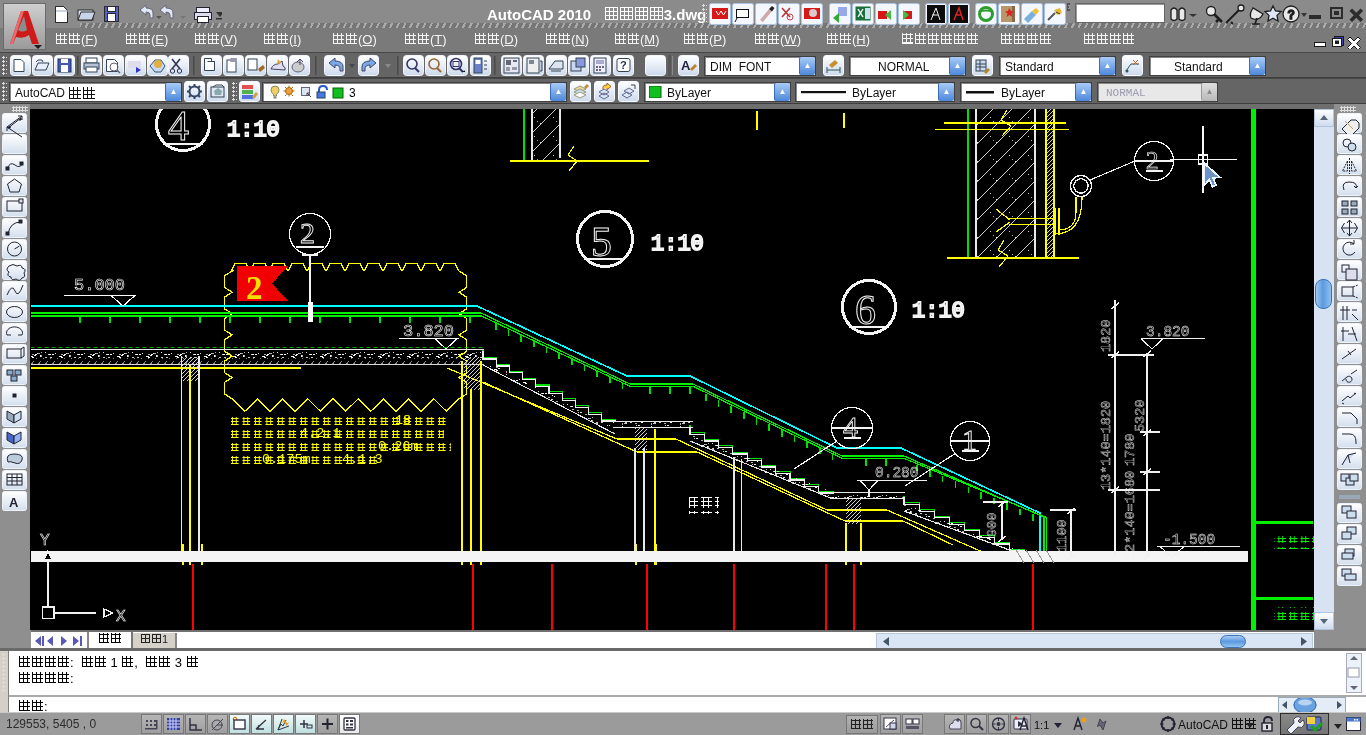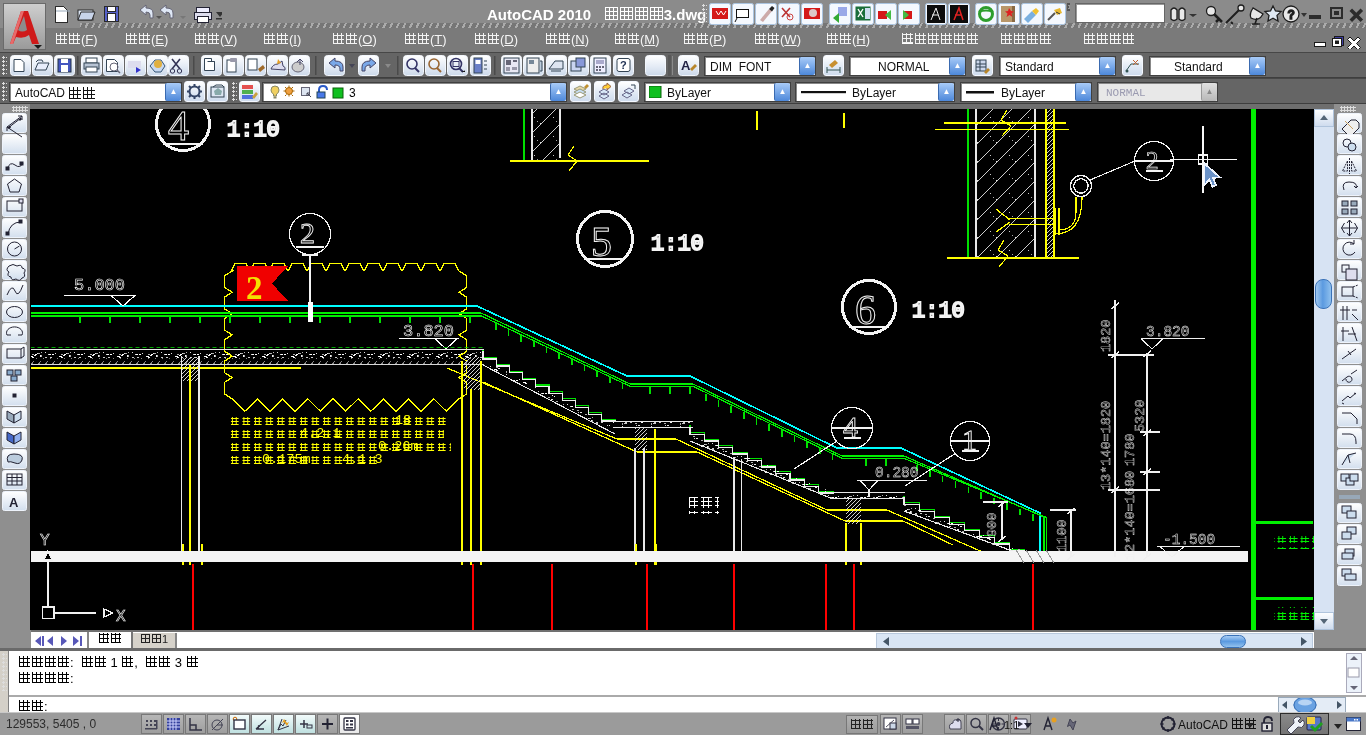--- a/index.html
+++ b/index.html
@@ -952,21 +952,21 @@
 <div class="stbtn" style="left:988px"><svg width="19" height="18">
           <circle cx="9.5" cy="9" r="6" fill="none" stroke="#334" stroke-width="1.4"></circle>
           <circle cx="9.5" cy="9" r="2" fill="#334"></circle>
           <path d="M9.5 3 v3 M9.5 12 v3 M3.5 9 h3 M12.5 9 h3" stroke="#334"></path>
         </svg></div>
 <div class="stbtn" style="left:1010px"><svg width="19" height="18">
           <rect x="3" y="4" width="13" height="10" rx="1" fill="#eef" stroke="#334"></rect>
           <path d="M7 6 v6 l5 -3z" fill="#334"></path>
           <circle cx="5" cy="3" r="1.5" fill="#c33"></circle>
         </svg></div>
-<div class="abs" style="left:982px;top:2px;height:19px">
+<div class="abs" style="left:1012px;top:2px;height:19px">
 <svg width="130" height="19">
           <path d="M8 15 L12 3 l4 12 m-2 -4 h-4" stroke="#223" fill="none" stroke-width="1.4"></path>
           <text x="22" y="14" font-size="11" fill="#111">1:1</text>
           <path d="M42 8 l4 5 4 -5z" fill="#223"></path>
           <path d="M62 15 L66 3 l4 12 m-2 -4 h-4" stroke="#223" fill="none" stroke-width="1.4"></path>
           <circle cx="72" cy="5" r="2.5" fill="#e8a020"></circle>
           <path d="M88 4 l3 4 3 -2 -3 9 -3 -5 -2.5 1.5z" fill="#667" stroke="#445"></path>
         </svg></div>
 <div class="abs" style="left:1158px;top:2px;height:19px"><svg width="125" height="19">
 <circle cx="10" cy="9" r="6.5" fill="none" stroke="#223" stroke-width="2"></circle>

